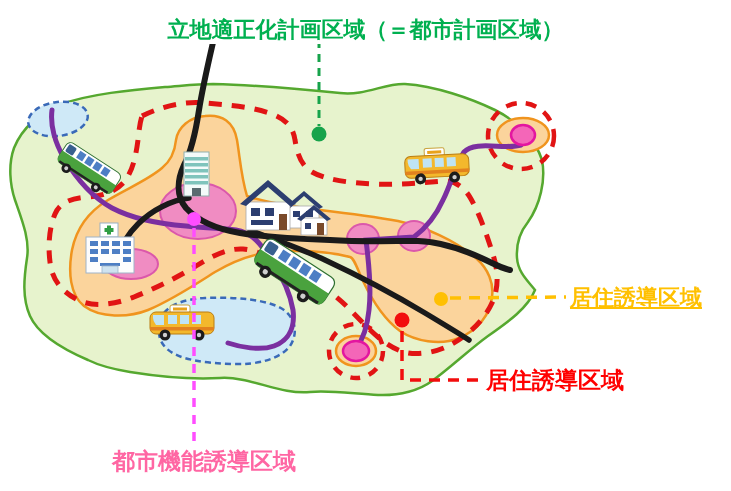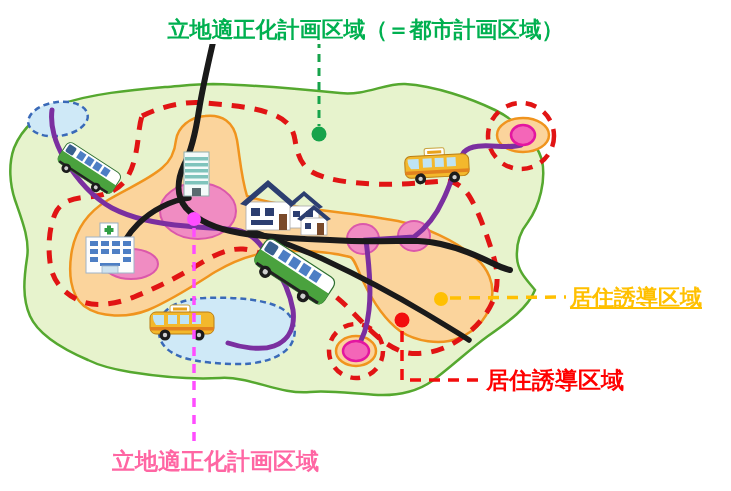--- a/index.html
+++ b/index.html
@@ -280,14 +280,14 @@
 
     <path d="M 402,331 L 402,380 L 482,380" fill="none" stroke="#f20d0d" stroke-width="3.5" stroke-dasharray="11 8"></path>
     <circle cx="402" cy="320" r="7.5" fill="#f20d0d"></circle>
   </svg>
 
   <div class="map-label lbl-title">
     <span>立地適正化計画区域（＝都市計画区域）</span>
   </div>
   <div class="map-label lbl-residential">居住誘導区域</div>
   <div class="map-label lbl-urbanization">居住誘導区域</div>
-  <div class="map-label lbl-urbanfunction">立地適正化計画区域</div>
+  <div class="map-label lbl-urbanfunction">都市機能誘導区域</div>
 </div>
 
 </body></html>

